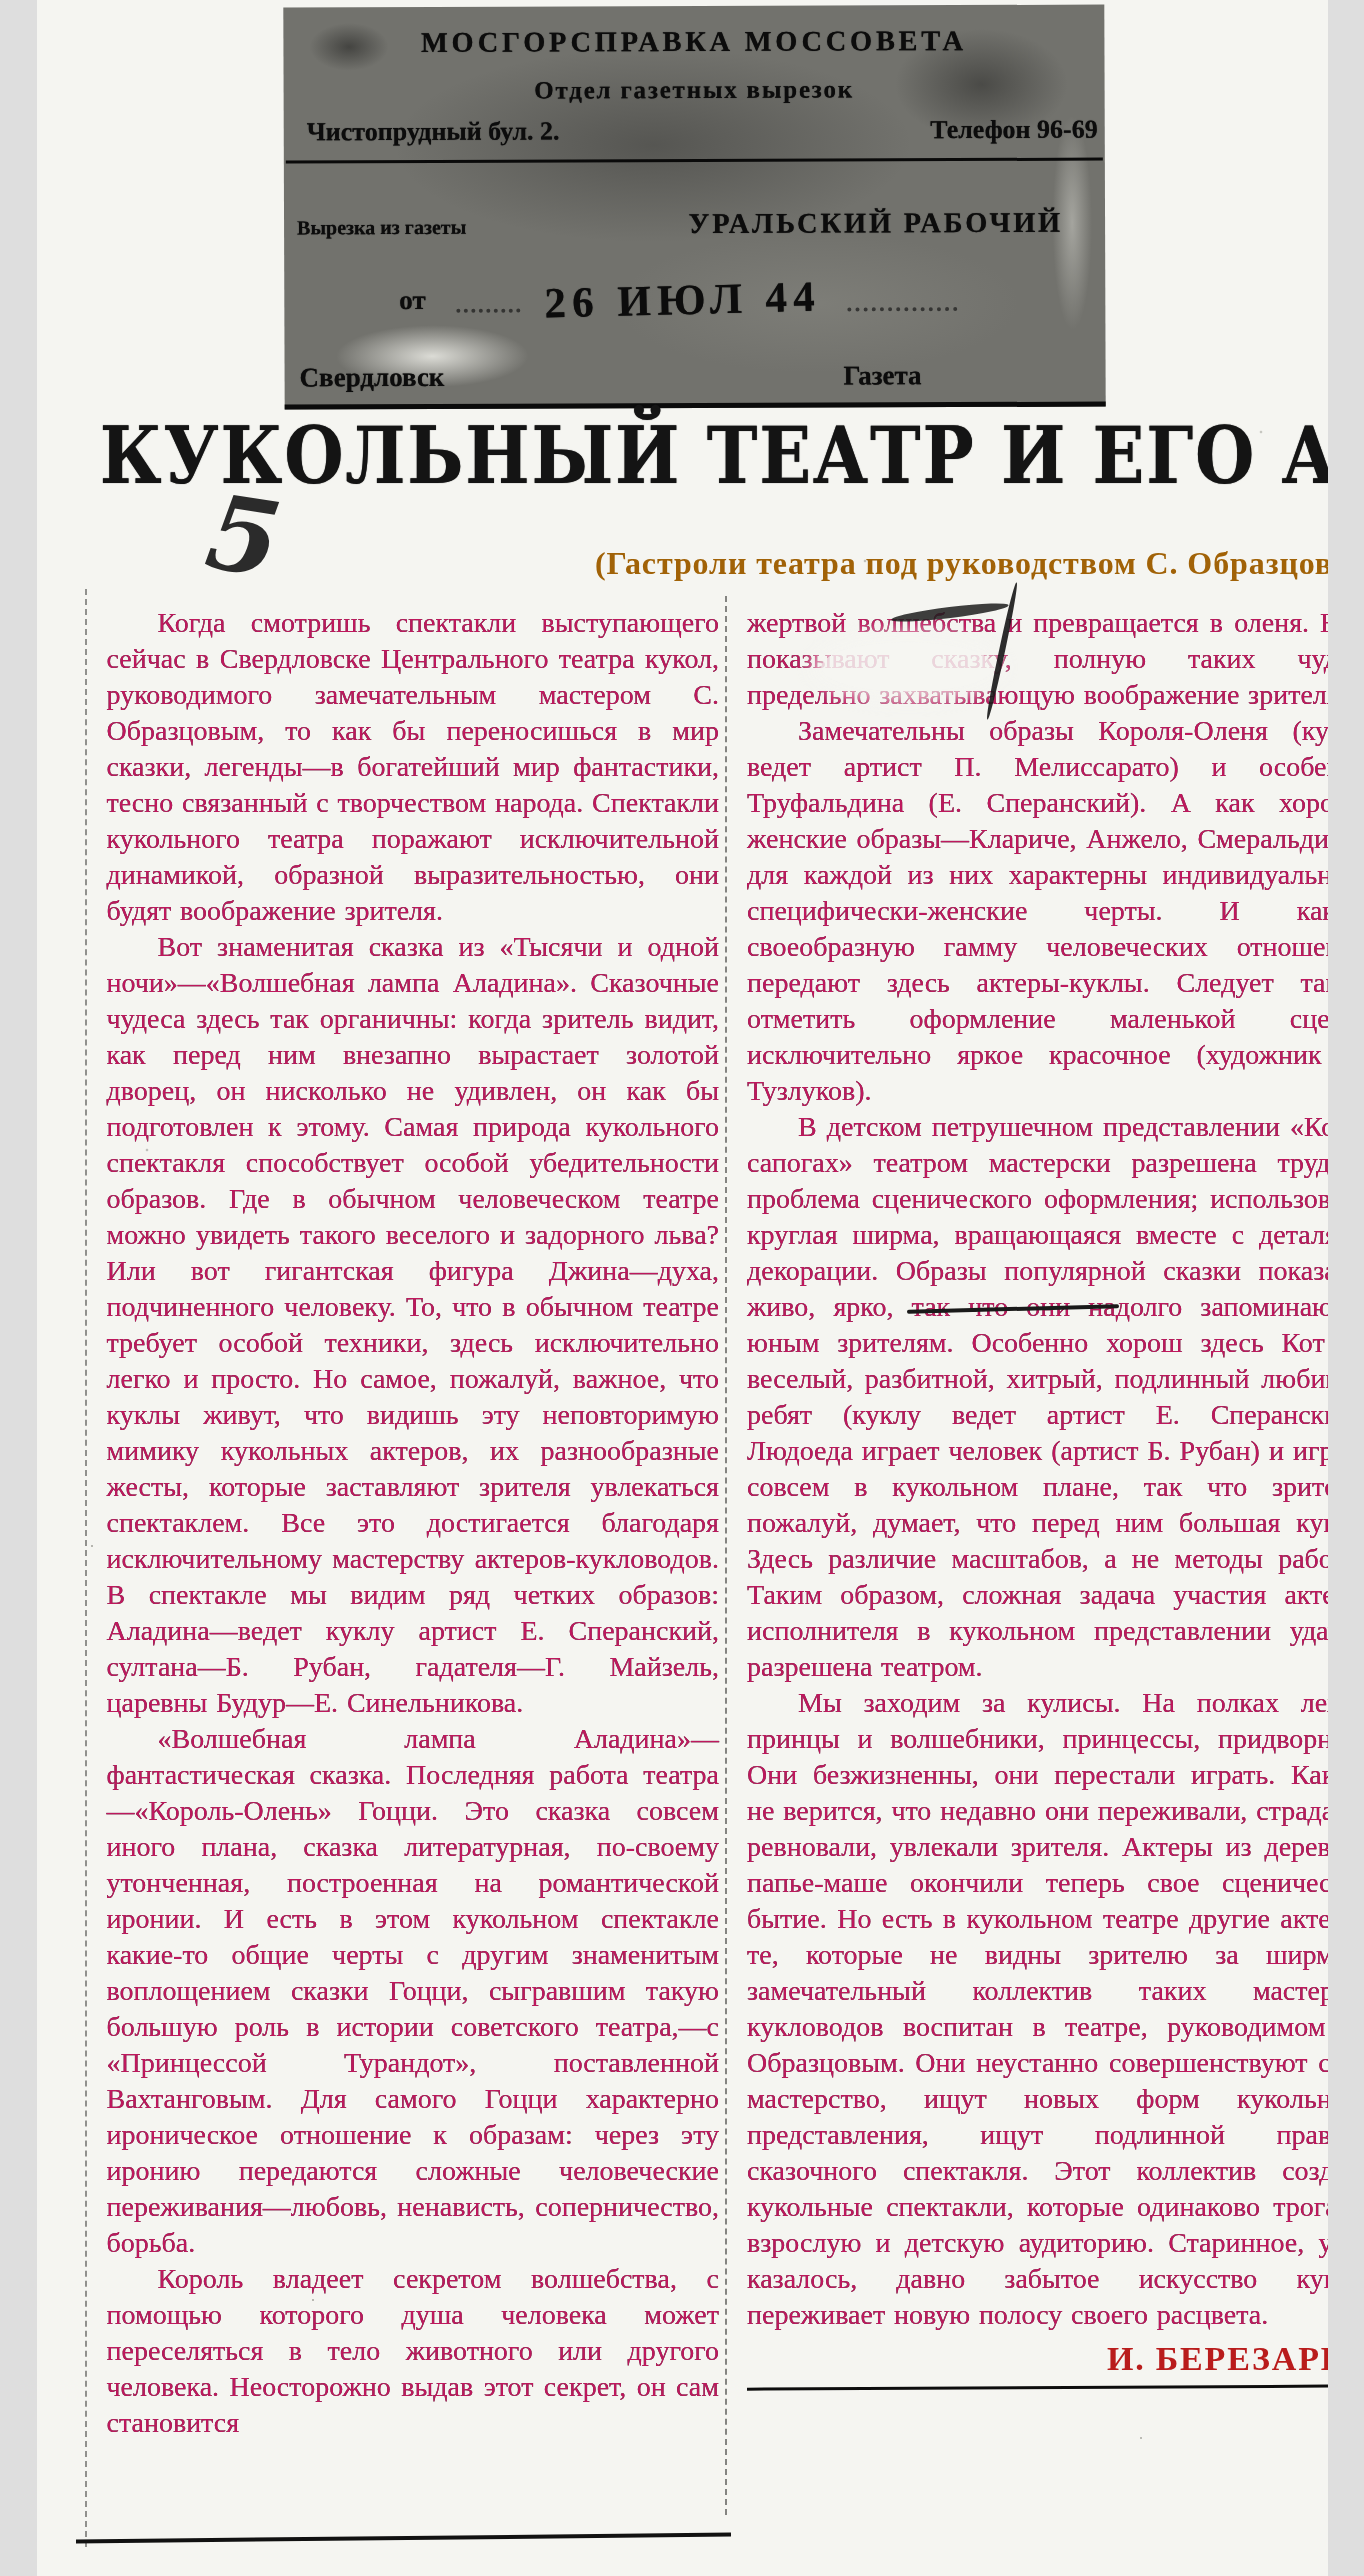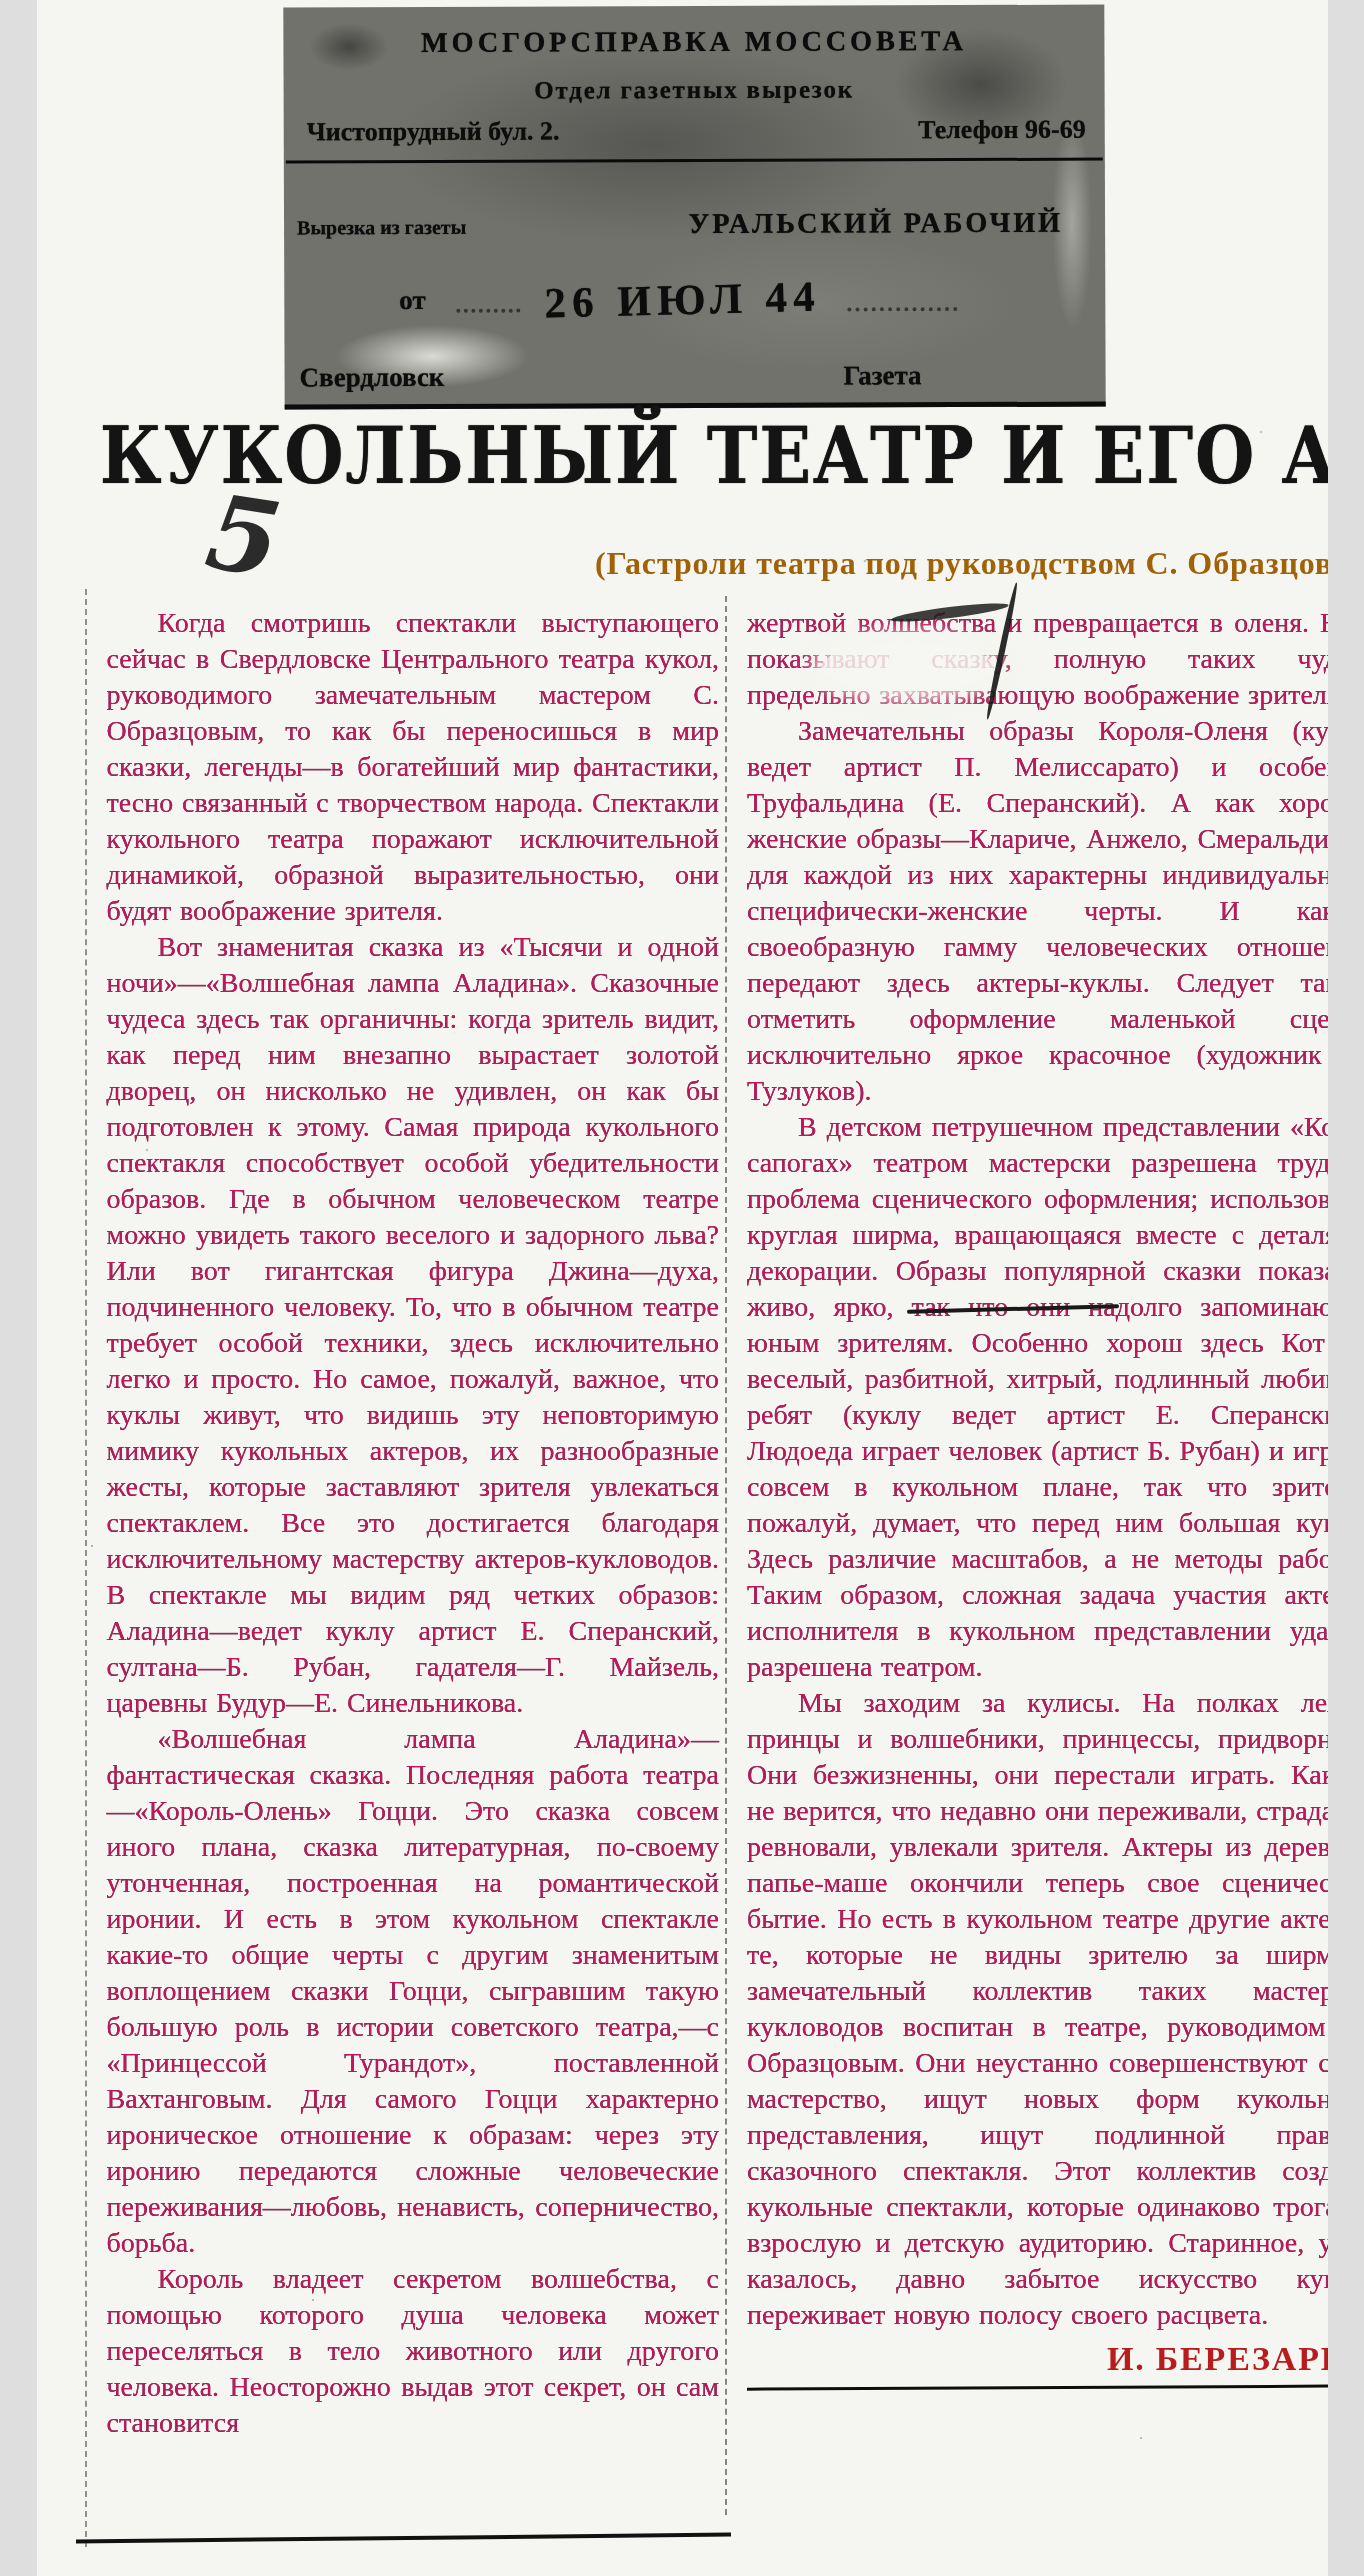--- a/index.html
+++ b/index.html
@@ -35,21 +35,21 @@
       radial-gradient(closest-side at 65% 75%, rgba(130,130,124,.7), transparent 70%);
     border-bottom:5.5px solid #0b0b0b;
     color:#0c0c0c;transform:rotate(-.2deg);
     text-shadow:0 0 0.9px rgba(0,0,0,.75);
   }
   .stamp .abs{position:absolute;left:0;right:0;}
   .stamp-org{top:20px;text-align:center;font-weight:700;font-size:28.5px;letter-spacing:3.7px;}
   .stamp-dept{top:70px;text-align:center;font-weight:700;font-size:25px;letter-spacing:1.8px;}
   .stamp-row3{top:110px;display:flex;justify-content:space-between;font-weight:700;font-size:26px;}
   .stamp-row3 .addr{margin-left:23px;}
-  .stamp-row3 .phone{margin-right:19px;text-align:right;}
+  .stamp-row3 .phone{margin-right:7px;text-align:right;}
   .stamp-rule{top:153px;border-top:3.7px solid #0a0a0a;margin:0 1.8px;}
   .stamp-row4{top:202px;display:flex;justify-content:space-between;align-items:baseline;}
   .stamp-row4 .clip{margin-left:13px;font-weight:700;font-size:20px;}
   .stamp-row4 .paper{margin-right:42px;font-weight:700;font-size:28.5px;letter-spacing:2.8px;}
   .stamp-row5{top:269px;display:flex;align-items:center;}
   .stamp-row5 .ot{margin-left:115px;font-weight:700;font-size:27px;}
   .dotline{display:inline-block;border-bottom:4.6px dotted #1a1a1a;height:20px;opacity:.7;}
   .stamp-row5 .d1{width:64px;margin-left:31px;}
   .stamp-date{margin-left:24px;font-weight:700;font-size:43px;letter-spacing:6.4px;
     transform:rotate(-1.2deg);white-space:nowrap;}

